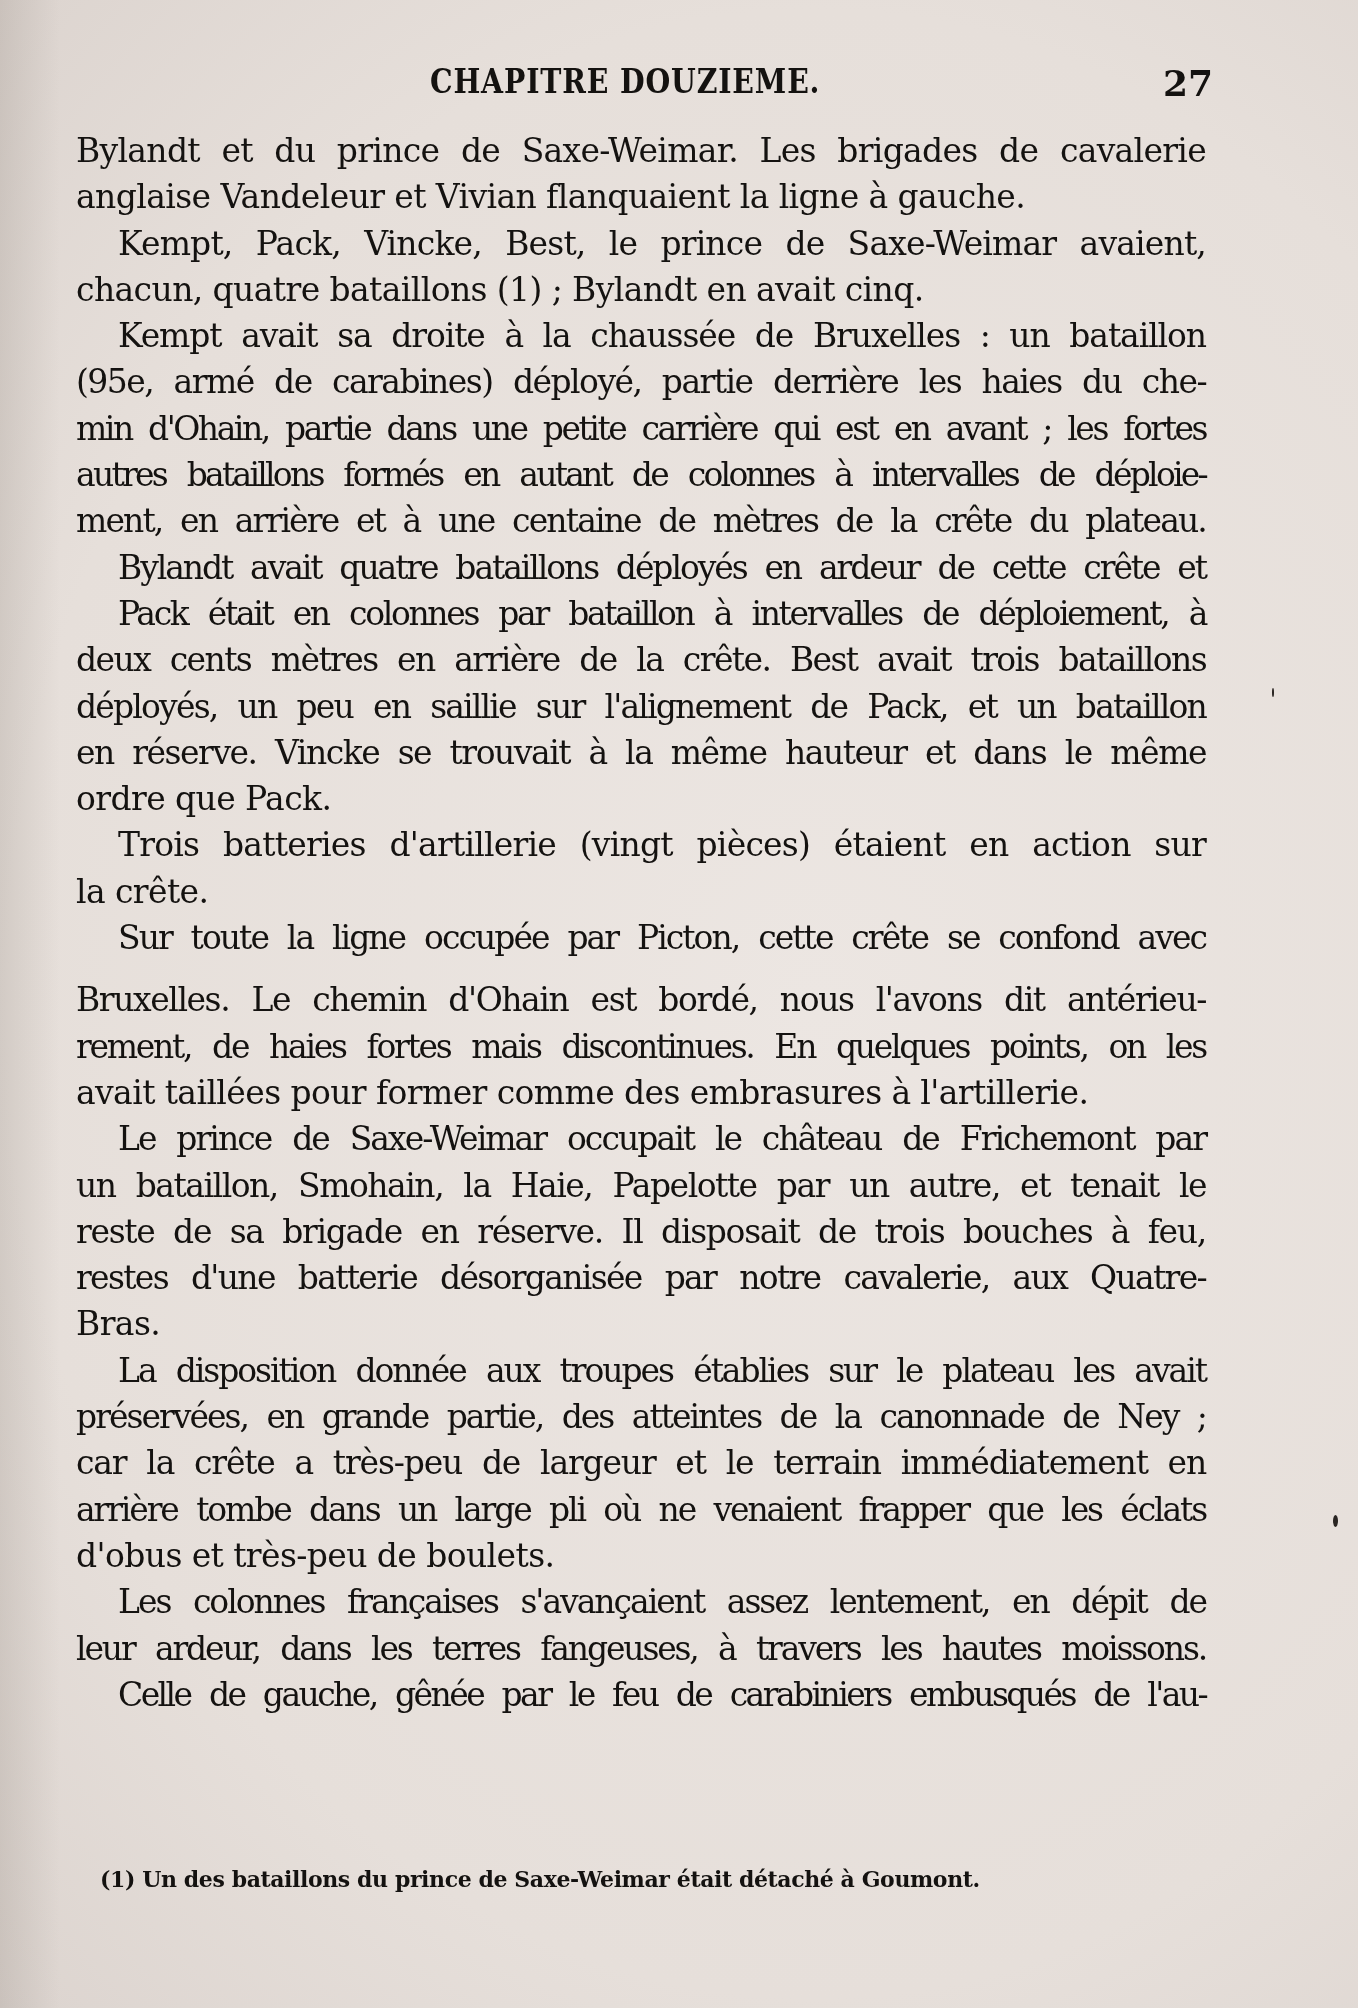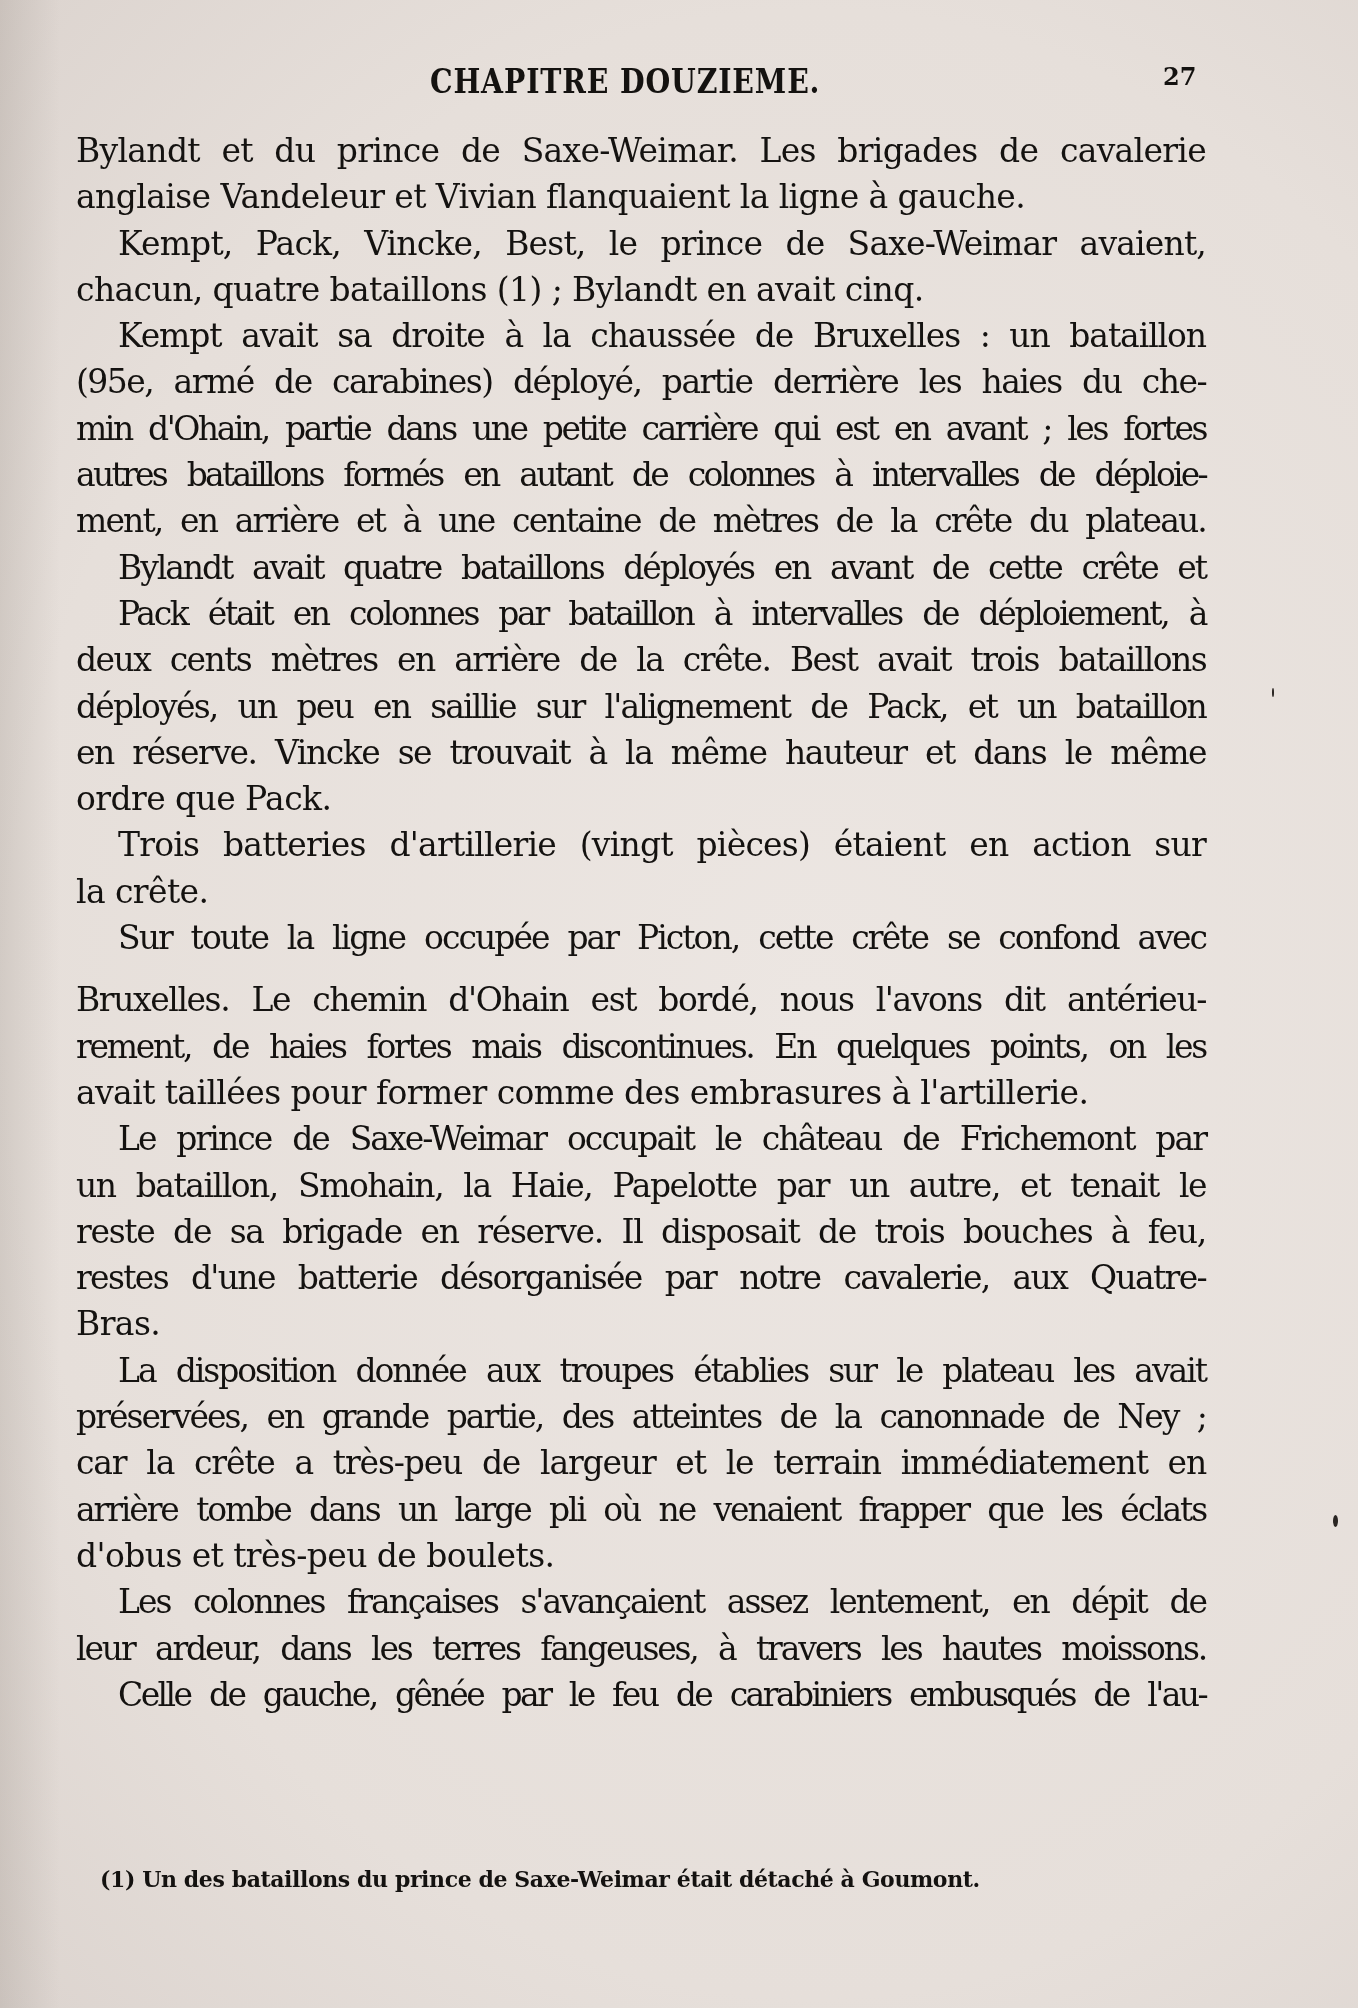--- a/index.html
+++ b/index.html
@@ -37,21 +37,21 @@
     font-weight: bold;
     letter-spacing: 1px;
     transform: scaleX(0.86);
     transform-origin: left top;
     white-space: nowrap;
   }
   .page-number {
     position: absolute;
     left: 1163px;
     top: 0;
-    font-size: 24px;
+    font-size: 36px;
     font-weight: bold;
     white-space: nowrap;
   }
   .body-text {
     position: absolute;
     left: 76px;
     top: 128px;
     width: 1130px;
   }
   .line {
@@ -93,21 +93,21 @@
   <div class="body-text" id="body-text">
       <div class="line" style="letter-spacing: -0.70005px;">Bylandt et du prince de Saxe-Weimar. Les brigades de cavalerie</div>
       <div class="line last">anglaise Vandeleur et Vivian flanquaient la ligne à gauche.</div>
       <div class="line indent" style="letter-spacing: -0.829687px;">Kempt, Pack, Vincke, Best, le prince de Saxe-Weimar avaient,</div>
       <div class="line last">chacun, quatre bataillons (1) ; Bylandt en avait cinq.</div>
       <div class="line indent" style="letter-spacing: -1.09405px;">Kempt avait sa droite à la chaussée de Bruxelles : un bataillon</div>
       <div class="line" style="letter-spacing: -1.5354px;">(95e, armé de carabines) déployé, partie derrière les haies du che-</div>
       <div class="line" style="letter-spacing: -2.46066px;">min d'Ohain, partie dans une petite carrière qui est en avant ; les fortes</div>
       <div class="line" style="letter-spacing: -2.75082px;">autres bataillons formés en autant de colonnes à intervalles de déploie-</div>
       <div class="line" style="letter-spacing: -1.86677px;">ment, en arrière et à une centaine de mètres de la crête du plateau.</div>
-      <div class="line indent" style="letter-spacing: -2.08134px;">Bylandt avait quatre bataillons déployés en avant de cette crête et</div>
+      <div class="line indent" style="letter-spacing: -2.08134px;">Bylandt avait quatre bataillons déployés en ardeur de cette crête et</div>
       <div class="line indent" style="letter-spacing: -2.35804px;">Pack était en colonnes par bataillon à intervalles de déploiement, à</div>
       <div class="line" style="letter-spacing: -1.59185px;">deux cents mètres en arrière de la crête. Best avait trois bataillons</div>
       <div class="line" style="letter-spacing: -1.8183px;">déployés, un peu en saillie sur l'alignement de Pack, et un bataillon</div>
       <div class="line" style="letter-spacing: -1.47891px;">en réserve. Vincke se trouvait à la même hauteur et dans le même</div>
       <div class="line last">ordre que Pack.</div>
       <div class="line indent" style="letter-spacing: -0.782212px;">Trois batteries d'artillerie (vingt pièces) étaient en action sur</div>
       <div class="line last">la crête.</div>
       <div class="line indent" style="letter-spacing: -1.9589px;">Sur toute la ligne occupée par Picton, cette crête se confond avec</div>
       <div class="line" style="letter-spacing: -1.42907px; margin-top: 16px;">Bruxelles. Le chemin d'Ohain est bordé, nous l'avons dit antérieu-</div>
       <div class="line" style="letter-spacing: -2.25851px;">rement, de haies fortes mais discontinues. En quelques points, on les</div>

